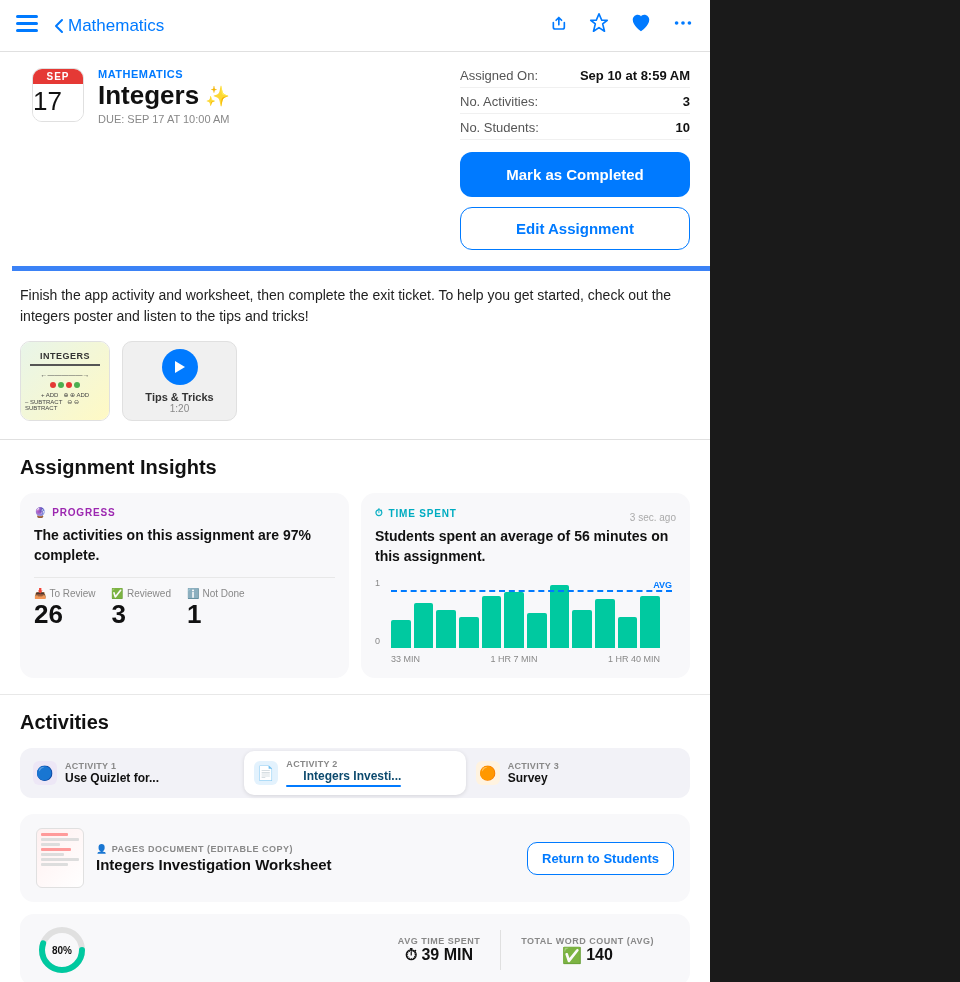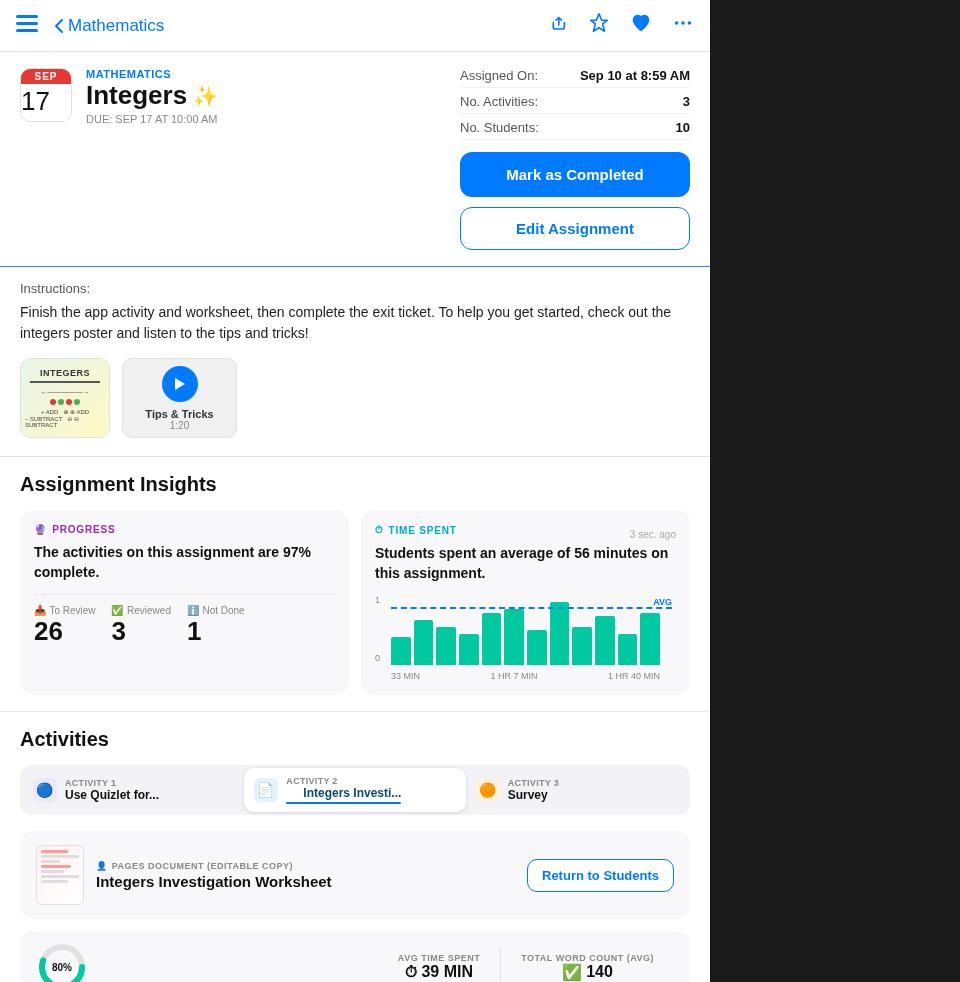--- a/index.html
+++ b/index.html
@@ -58,21 +58,22 @@
       cursor: pointer;
       color: #007aff;
       font-size: 18px;
     }
 
     
     .header-section {
       display: flex;
       padding: 16px 20px;
       gap: 20px;
-      border-bottom: 1px solid #3b82f6;
+      border-bottom: 5px solid #3b82f6;
+      margin-left: 12px;
     }
     .header-left {
       flex: 1;
     }
     .header-right {
       width: 230px;
       flex-shrink: 0;
     }
     .calendar-badge {
       display: flex;
@@ -619,21 +620,20 @@
             <span>No. Students:</span>
             <span>10</span>
           </div>
         </div>
         <button class="btn-mark-complete">Mark as Completed</button>
         <button class="btn-edit-assignment">Edit Assignment</button>
       </div>
     </div>
 
     <div class="instructions-section">
-      <div class="instructions-label">Instructions:</div>
       <div class="instructions-text">Finish the app activity and worksheet, then complete the exit ticket. To help you get started, check out the integers poster and listen to the tips and tricks!</div>
     </div>
 
     <div class="attachments-row">
       <div class="attachment-thumb">
         <div class="integers-poster">
           <div class="integers-poster-title">INTEGERS</div>
           <div class="integers-poster-line"></div>
           <div style="font-size:7px; color:#555; margin: 2px 0;">←—————→</div>
           <div class="integers-poster-dots">

